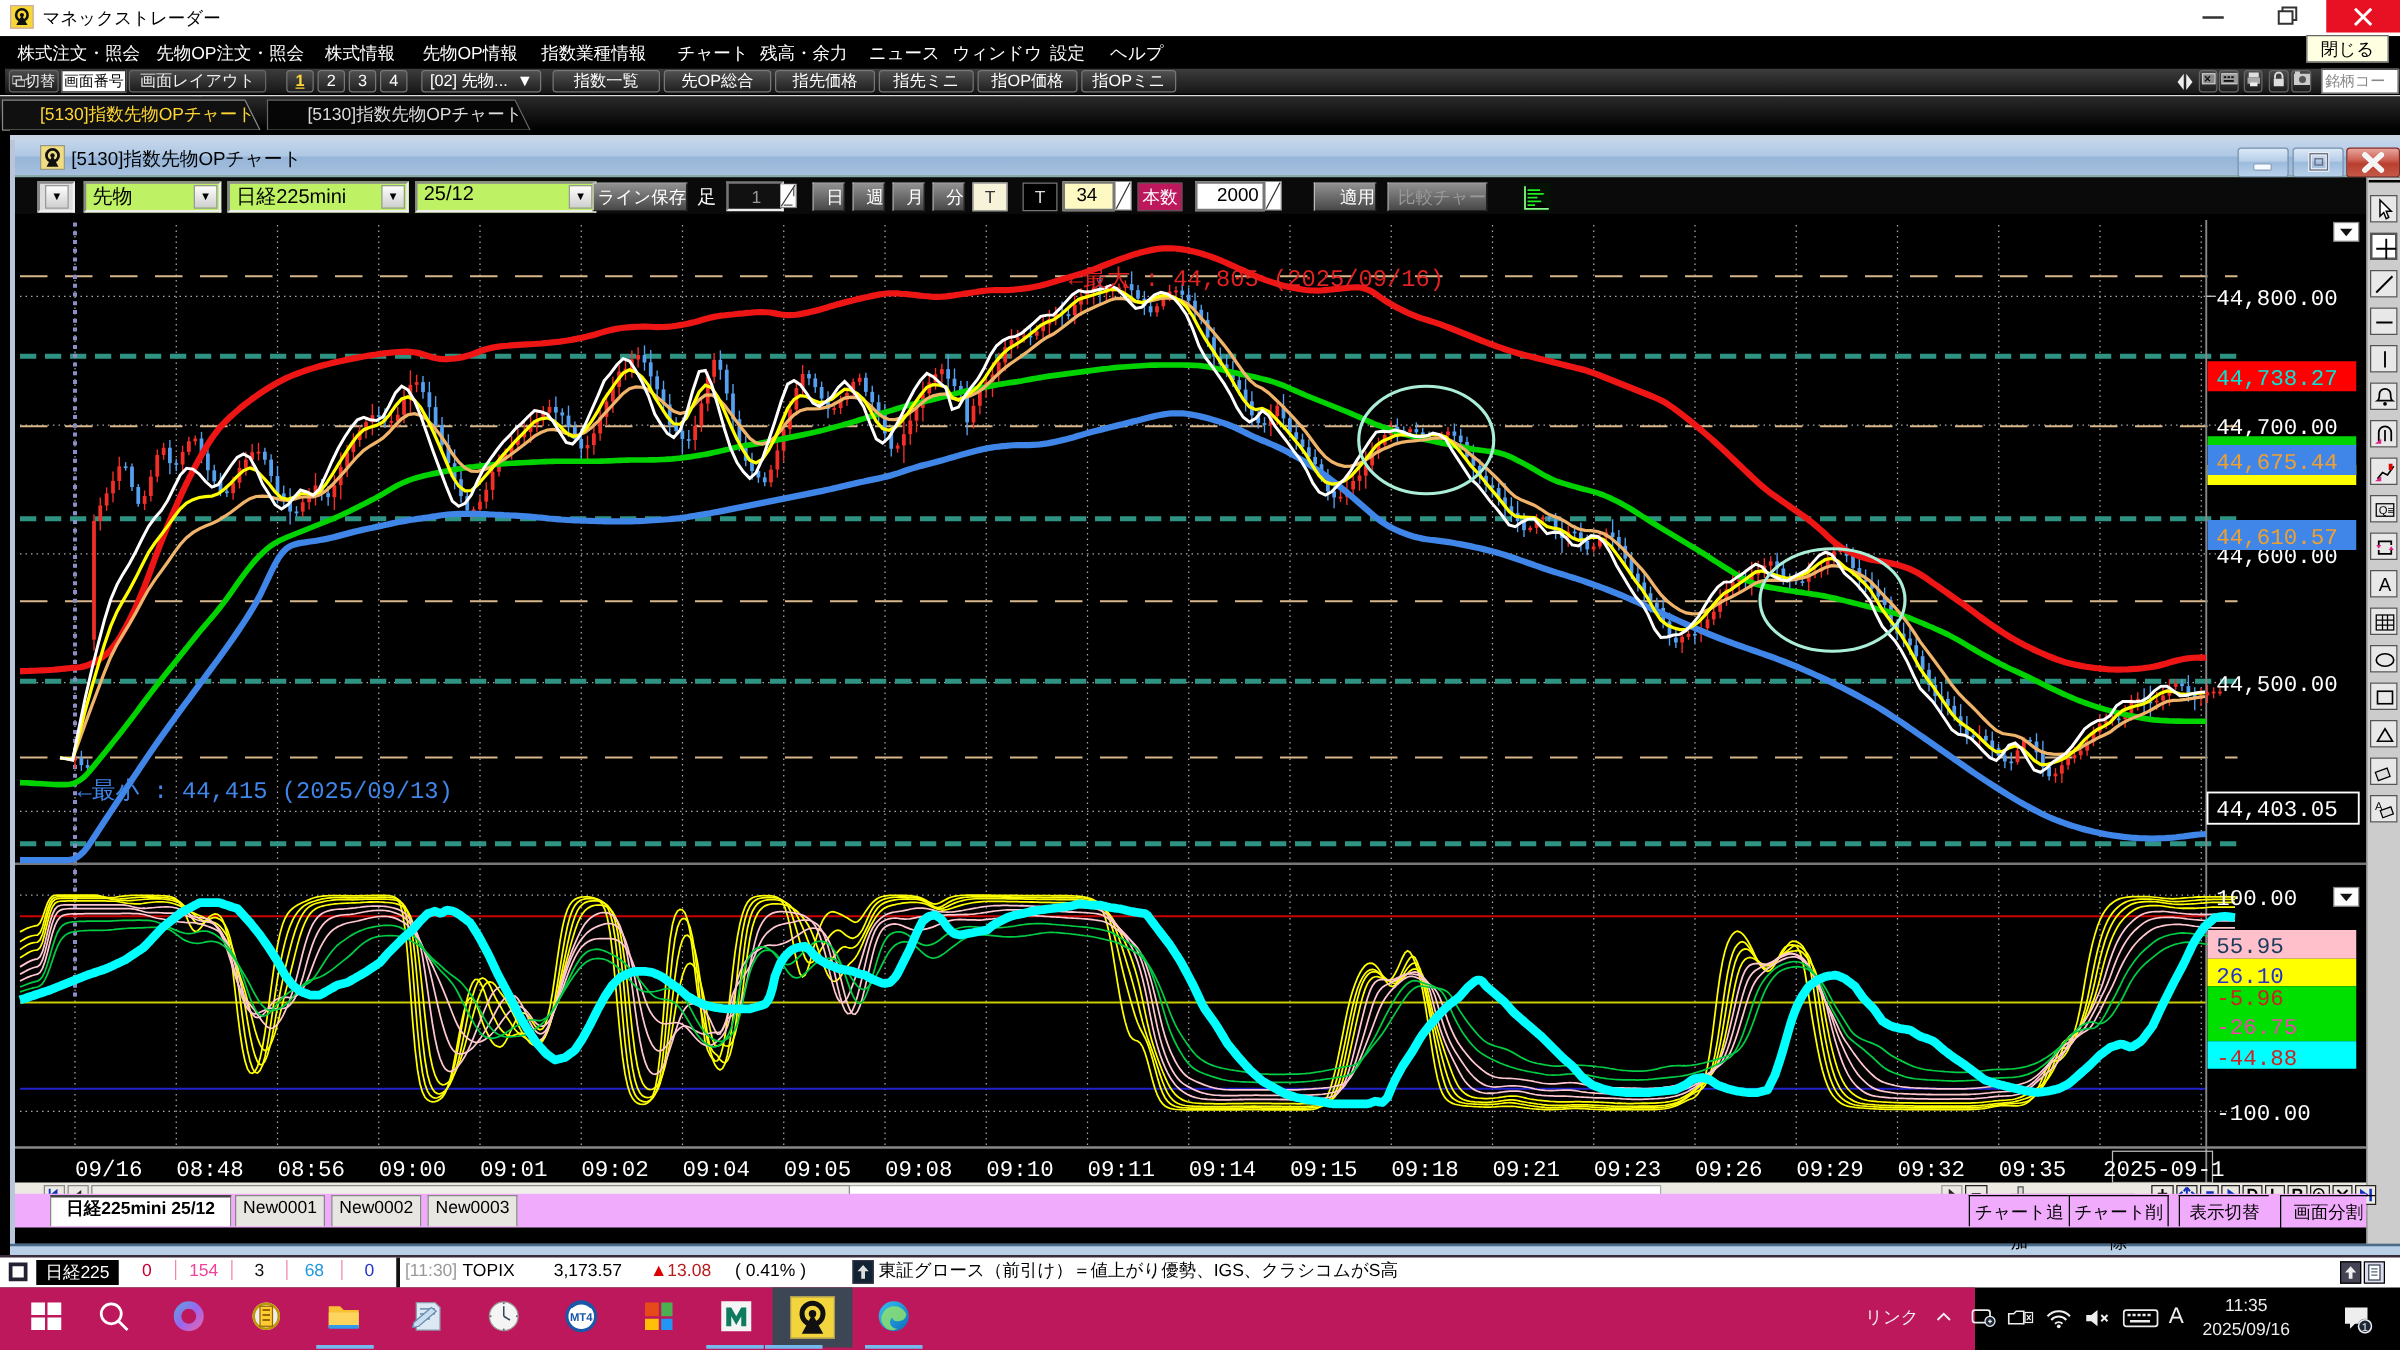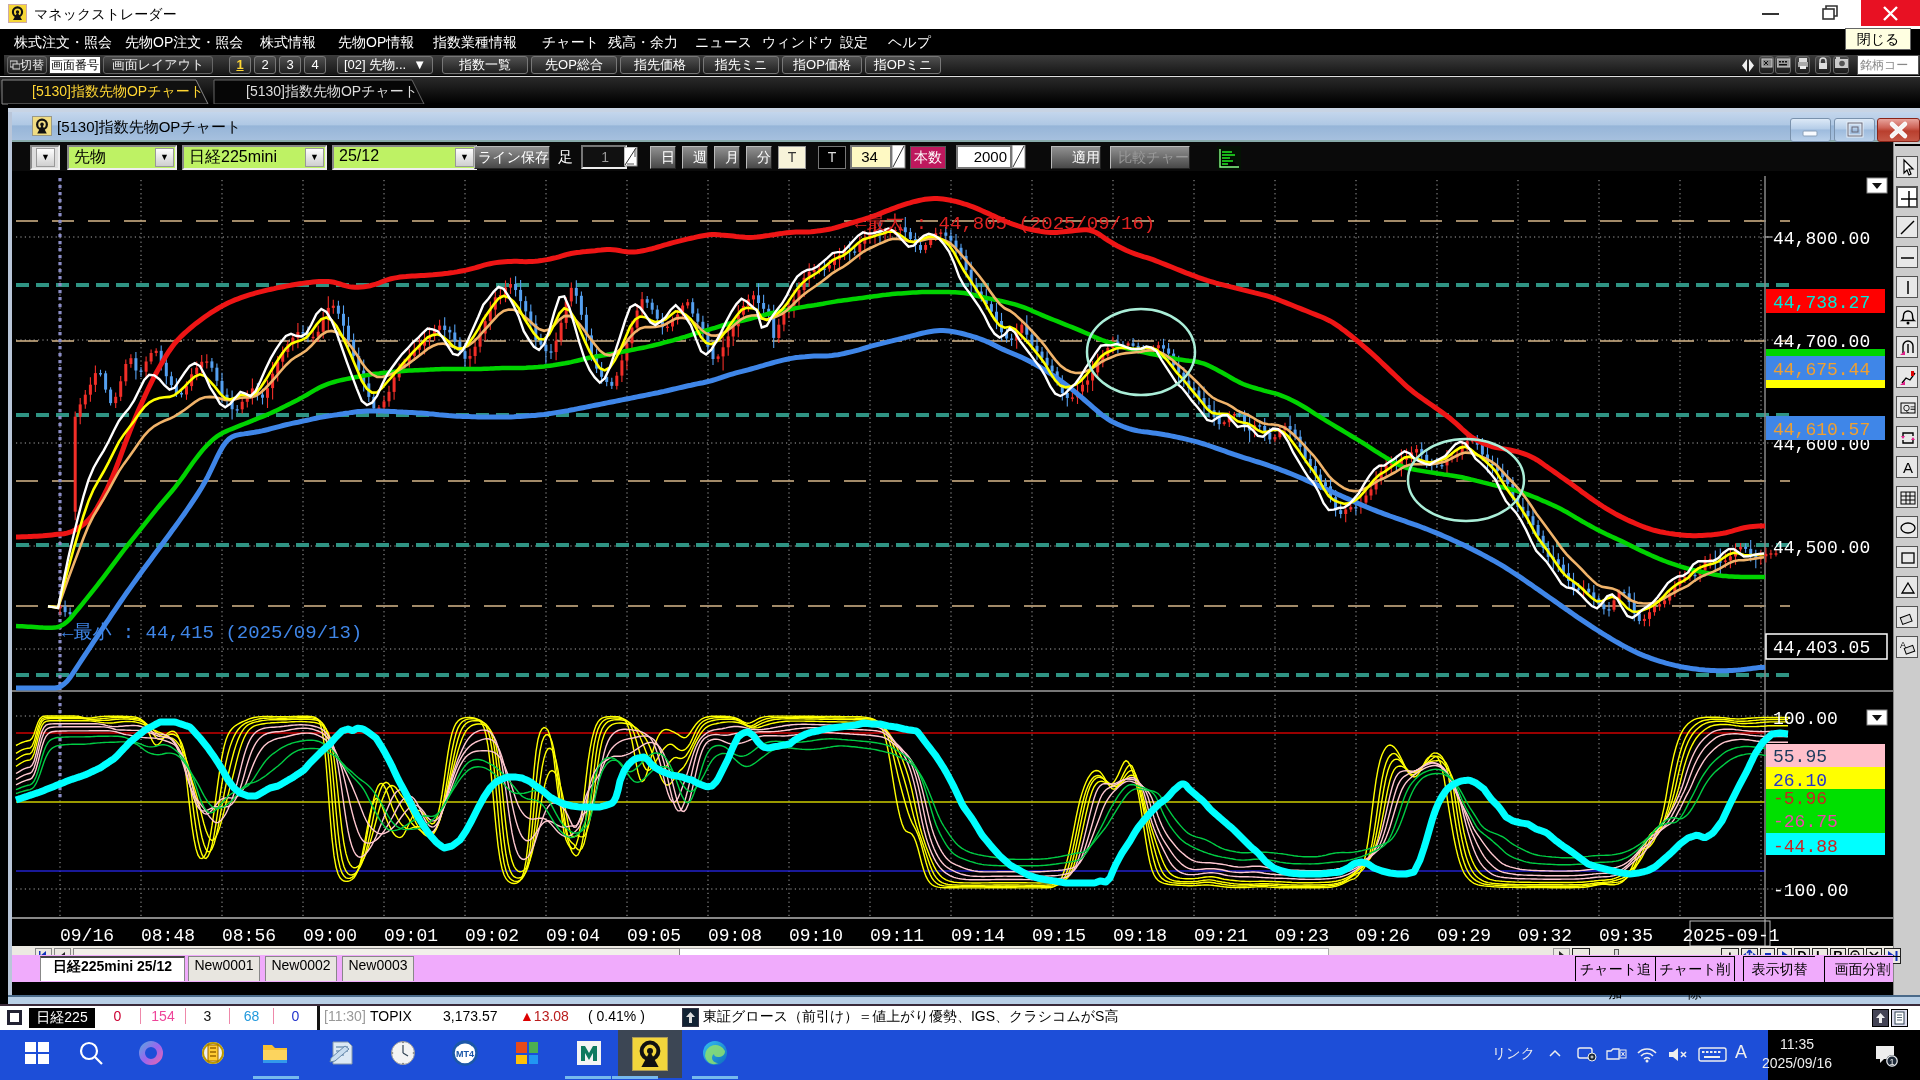--- a/index.html
+++ b/index.html
@@ -35,21 +35,21 @@
 
 #rstrip{position:absolute;left:1885px;top:38px;width:27px;height:853px;background:#ccc;border-left:1px solid #888}
 .rsb{position:absolute;left:2px;width:22px;height:22px;background:#e8e8e8;border:1px solid #555;color:#000;font-size:13px;text-align:center;line-height:20px}
 
 #scrollrow{position:absolute;left:4px;top:842px;width:1881px;height:22px;background:#ece9e2}
 #wtabrow{position:absolute;left:4px;top:851px;width:1881px;height:27px;background:#f0abfc}
 .wtab{position:absolute;top:1px;height:25px;background:#e8e6e0;border:1px solid #888;border-bottom:none;font-size:14px;color:#000;text-align:center}
 
 #statusbar{position:absolute;left:0;top:1004px;width:1920px;height:26px;background:#fff;border-top:2px solid #3a2a3a;font-size:14px;color:#000}
 
-#taskbar{position:absolute;left:0;top:1030px;width:1768px;height:50px;background:#1d4ed8}
+#taskbar{position:absolute;left:0;top:1030px;width:1580px;height:50px;background:#be185d}
 .tico{position:absolute;top:8px;width:30px;height:30px}
 </style></head>
 <body>
 
 <div id="titlebar">
   <div id="appicon"><svg width="17" height="17" viewBox="0 0 17 17">
         <circle cx="8.5" cy="7" r="4.6" fill="none" stroke="#111" stroke-width="2.1"></circle>
         <path d="M4 15 L8 8 L9 8 L13 15 Z" fill="#111"></path>
         <circle cx="8.5" cy="7" r="1.7" fill="#111"></circle>
       </svg></div>

